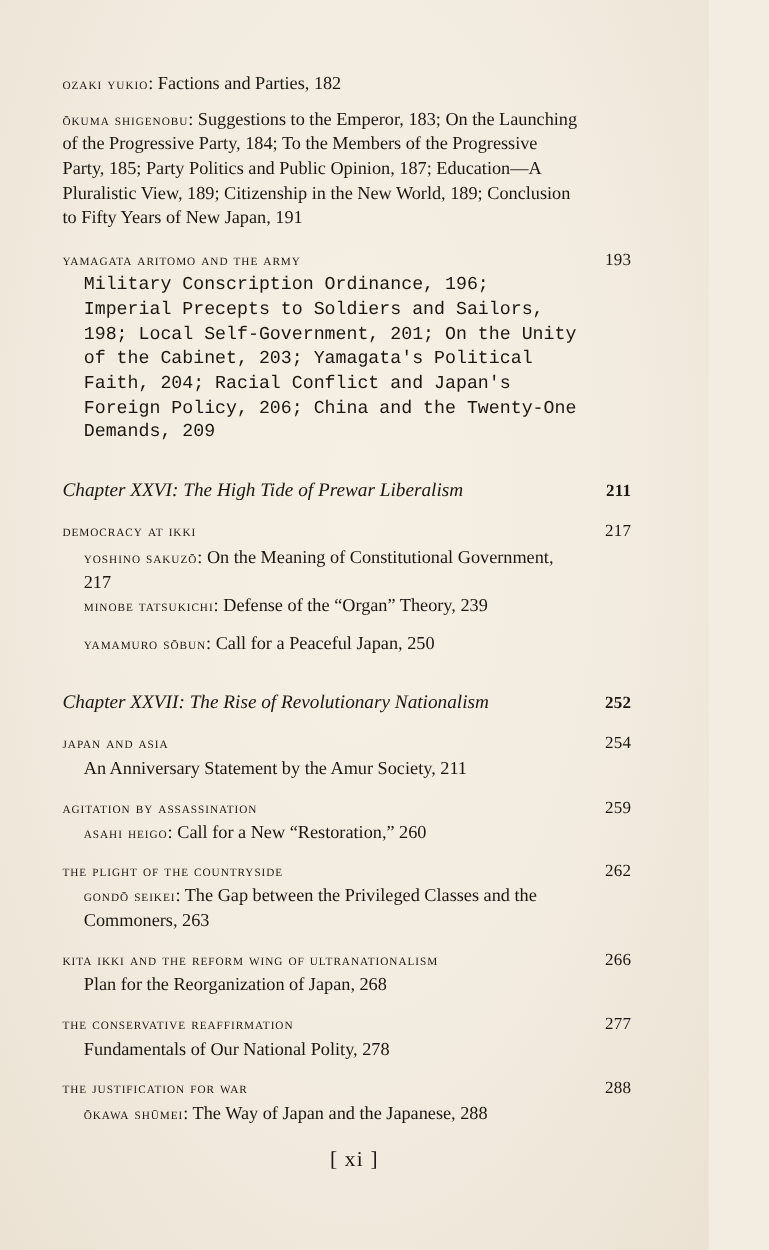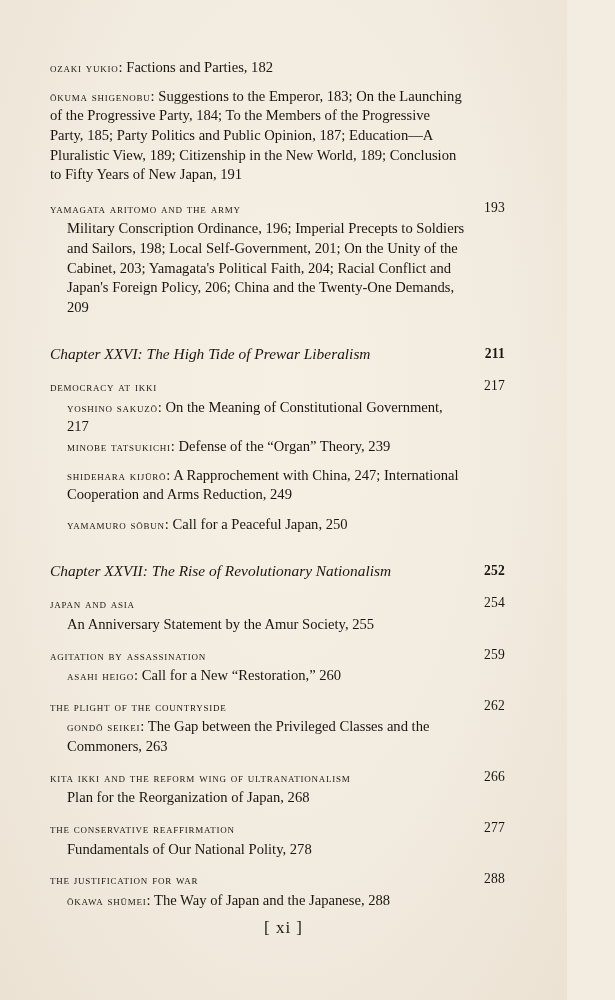--- a/index.html
+++ b/index.html
@@ -44,20 +44,21 @@
   
   .sc {
     font-variant: small-caps;
     letter-spacing: 0.75px;
     font-size: 13.3px;
   }
   .body-ind {
     margin-left: 17px;
     text-indent: 0;
     padding-right: 40px;
+    font-family: Liberation Mono, monospace;
   }
   .body-ind-0 {
     margin-left: 0;
     padding-right: 40px;
   }
 
   
   .blk {
     margin-bottom: 14px;
   }
@@ -138,40 +139,37 @@
       </div>
       <div class="sub">
         <span class="sc">yoshino sakuzō</span><span>: On the Meaning of Constitutional Government, 217</span>
       </div>
       <div class="sub">
         <span class="sc">minobe tatsukichi</span><span>: Defense of the “Organ” Theory, 239</span>
       </div>
     </div>
 
     <div class="entry blk-tight">
-      <div class="sub">
-        <span class="sc">shidehara kijūrō</span><span>: A Rapprochement with China, 247; International Cooperation and Arms Reduction, 249</span>
-      </div>
       <div class="sub" style="margin-top:10px;">
         <span class="sc">yamamuro sōbun</span><span>: Call for a Peaceful Japan, 250</span>
       </div>
     </div>
 
     <div class="chapter">
       <span>Chapter XXVII: The Rise of Revolutionary Nationalism</span>
       <span class="pageno">252</span>
     </div>
 
     <div class="entry blk-tight">
       <div class="sec">
         <span class="sc">japan and asia</span>
         <span class="pageno">254</span>
       </div>
       <div class="sub">
-        <span>An Anniversary Statement by the Amur Society, 255</span>
+        <span>An Anniversary Statement by the Amur Society, 211</span>
       </div>
     </div>
 
     <div class="entry blk-tight">
       <div class="sec">
         <span class="sc">agitation by assassination</span>
         <span class="pageno">259</span>
       </div>
       <div class="sub">
         <span class="sc">asahi heigo</span><span>: Call for a New “Restoration,” 260</span>

